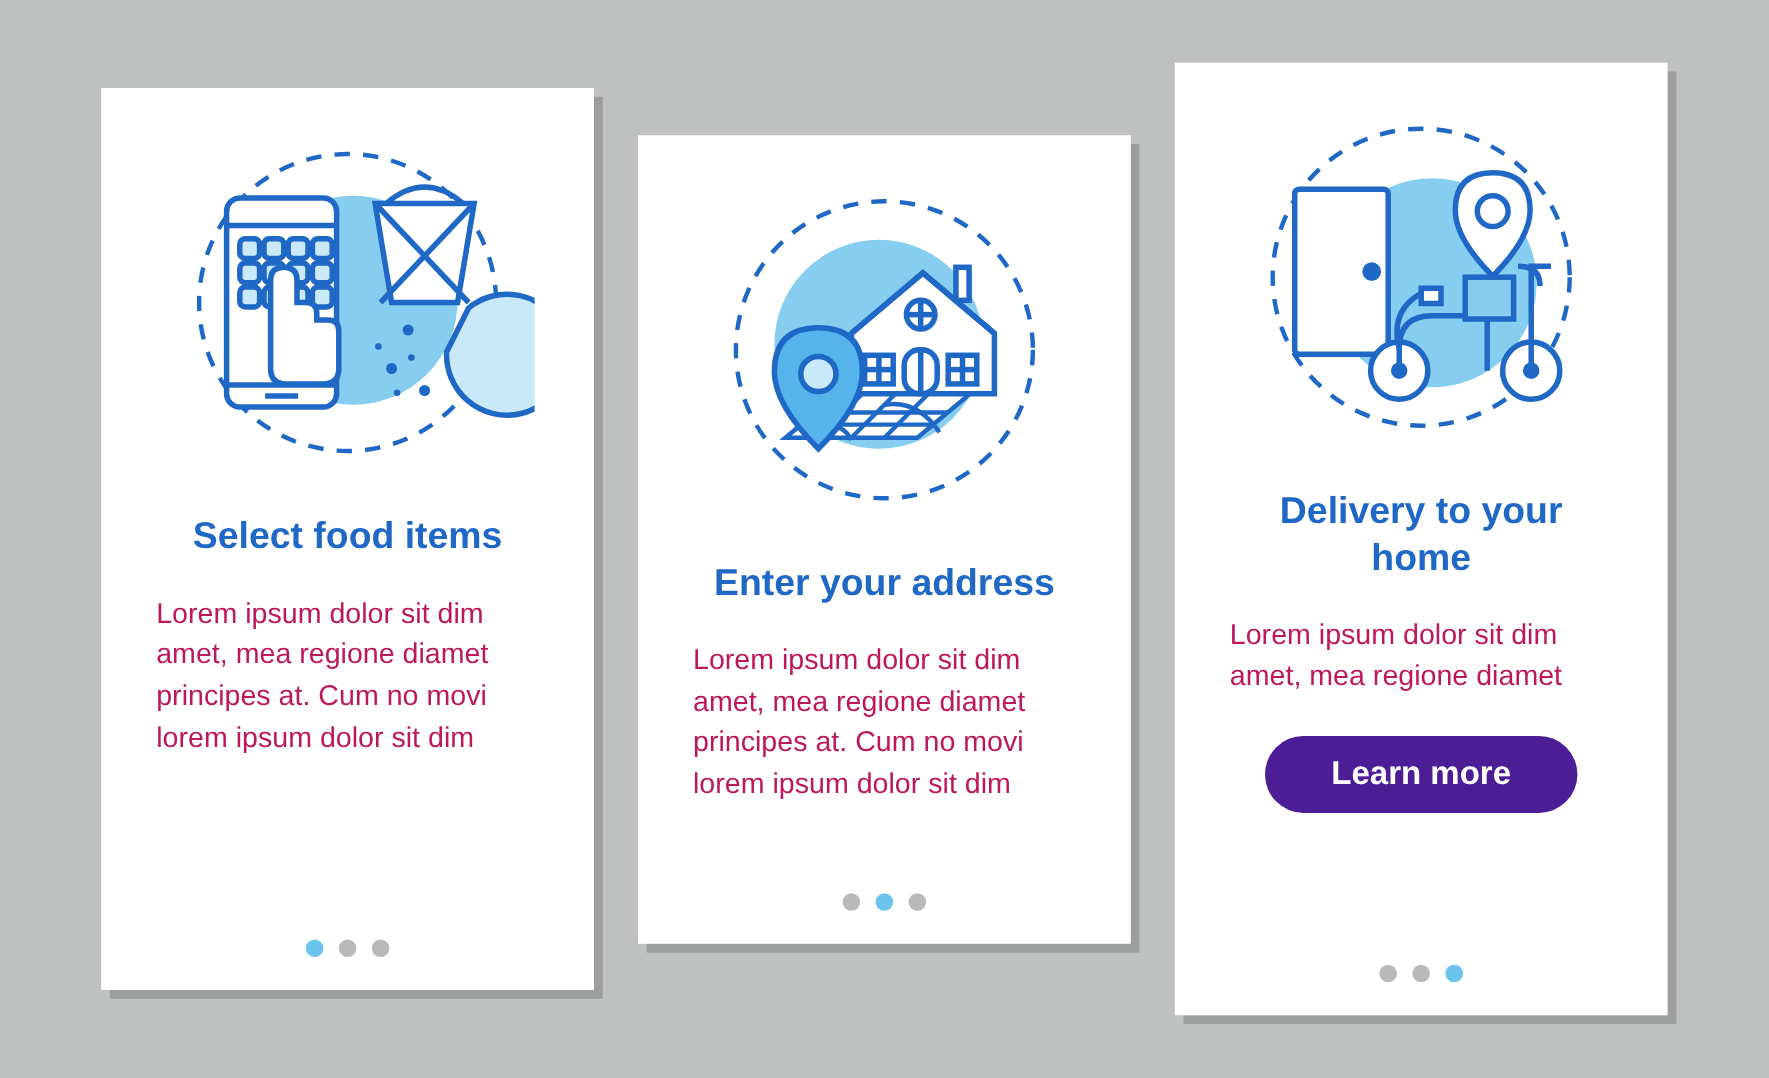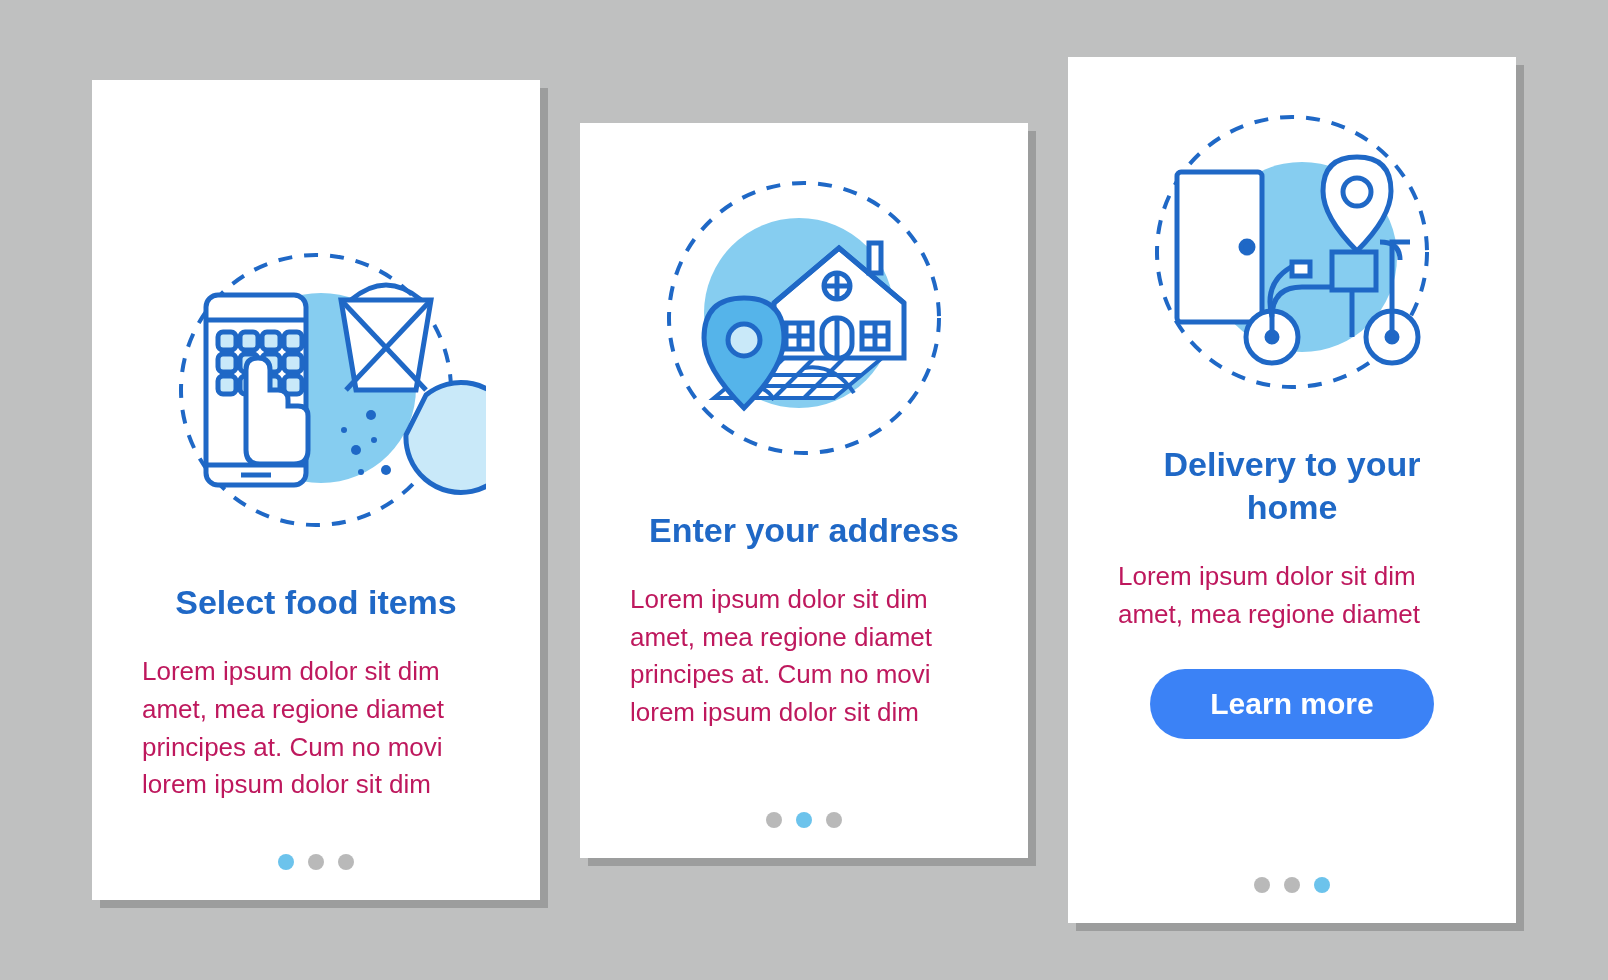--- a/index.html
+++ b/index.html
@@ -16,21 +16,21 @@
   .card {
     background: #fff;
     width: 448px;
     position: relative;
     box-shadow: 8px 8px 0 rgba(0,0,0,0.18);
     padding: 40px 50px 36px;
     display: flex;
     flex-direction: column;
     align-items: center;
   }
-  .card-1 { height: 820px; justify-content: flex-end; }
+  .card-1 { height: 820px; }
   .card-2 { height: 735px; }
   .card-3 { height: 866px; }
 
   .illus {
     width: 100%;
     height: 310px;
     display: flex;
     align-items: center;
     justify-content: center;
     margin-bottom: 36px;
@@ -47,21 +47,21 @@
   }
   .body {
     color: #be185d;
     font-size: 26px;
     line-height: 1.45;
     text-align: left;
     width: 100%;
   }
   .btn {
     margin-top: 36px;
-    background: #3b82f6;
+    background: #4c1d95;
     color: #fff;
     border: none;
     border-radius: 40px;
     font-size: 30px;
     font-weight: 700;
     padding: 18px 60px;
     cursor: pointer;
   }
   .dots {
     position: absolute;

